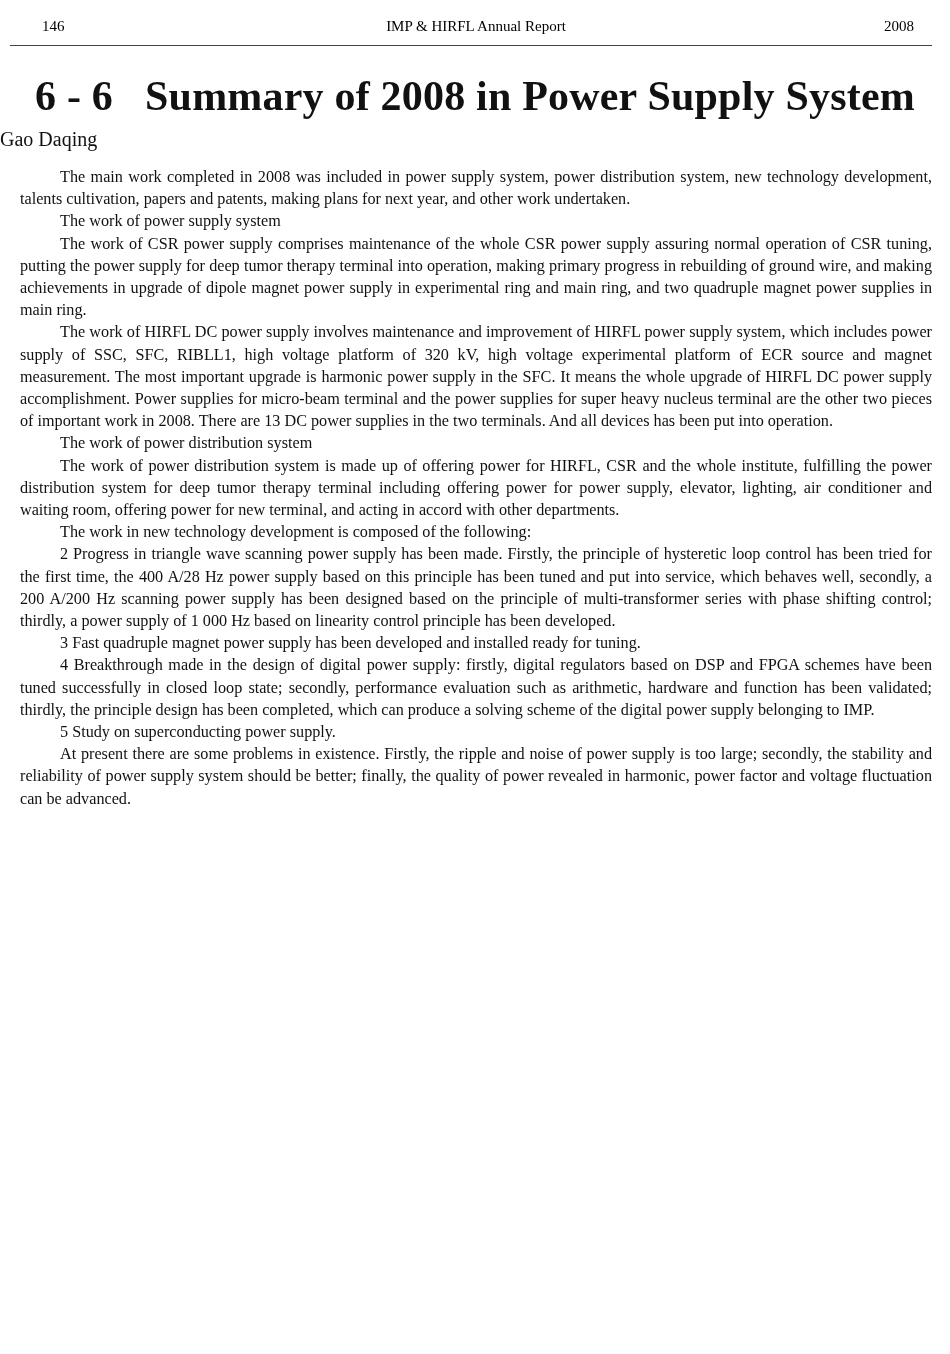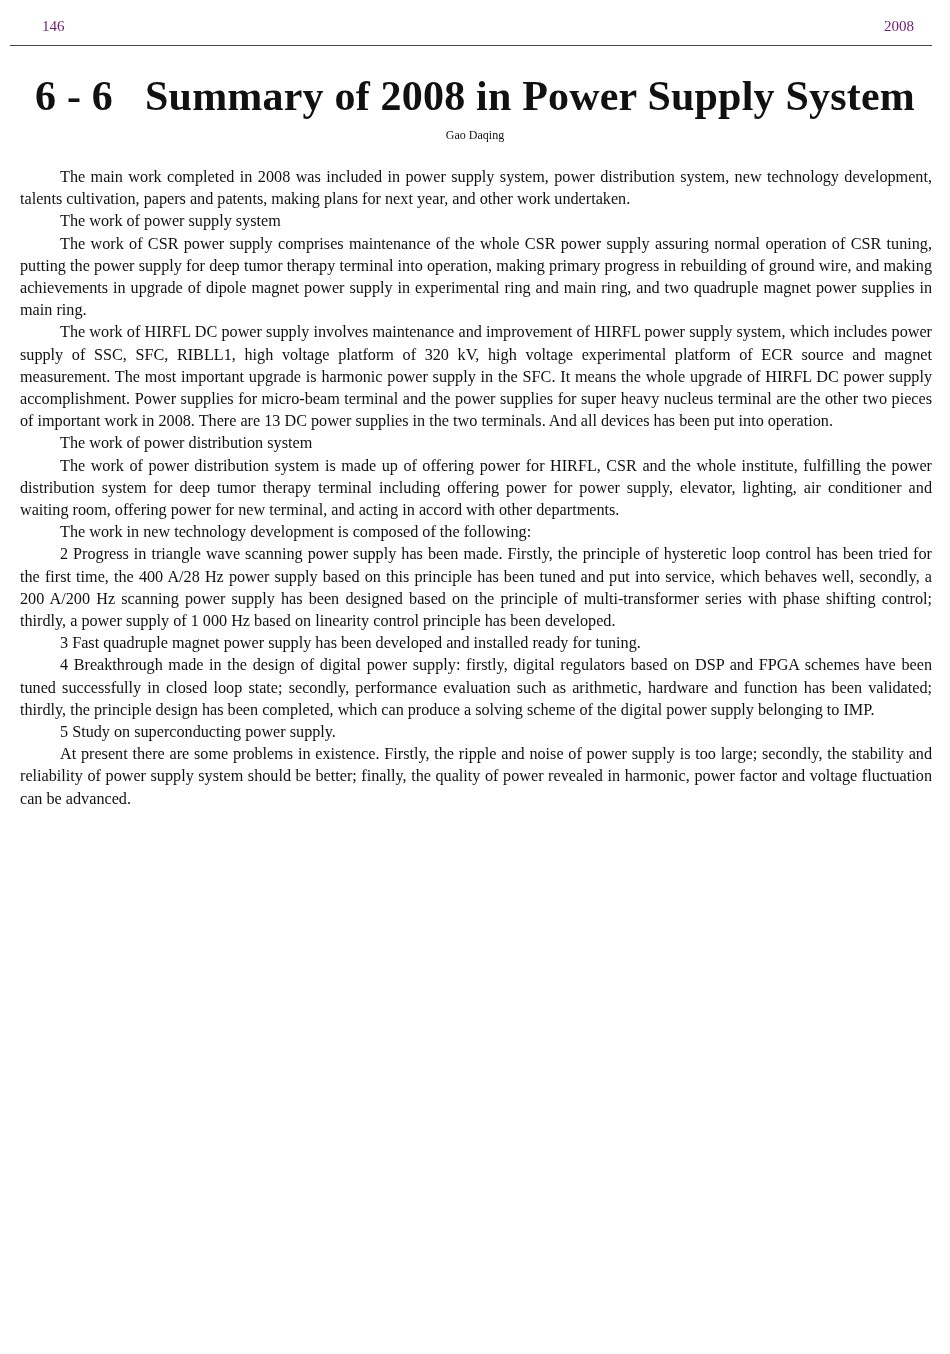--- a/index.html
+++ b/index.html
@@ -1,36 +1,37 @@
 <!DOCTYPE html>
 <html><head>
 <meta charset="utf-8">
 <style>
   html, body { margin: 0; padding: 0; background: #ffffff; }
   body { width: 950px; height: 1354px; position: relative; overflow: hidden;
          font-family: "Liberation Serif", "DejaVu Serif", serif; color: #111; }
   .header { position: absolute; left: 20px; right: 18px; top: 18px; height: 22px;
-            font-size: 15px; color: #701a75; }
+            font-size: 15px; color: #000000; }
   .header .pg { position: absolute; left: 22px; top: 0; }
   .header .center { position: absolute; left: 0; right: 0; text-align: center; top: 0; }
   .header .yr { position: absolute; right: 18px; top: 0; }
   .rule { position: absolute; left: 10px; right: 18px; top: 45px; border-top: 1px solid #444; }
   .title { position: absolute; left: 0; right: 0; top: 72px; text-align: center;
            font-size: 42px; font-weight: bold; letter-spacing: 0.2px; }
   .title .num { margin-right: 32px; }
-  .author { position: absolute; left: 0; right: 0; top: 128px; text-align: center; font-size: 12px; }
+  .author { position: absolute; left: 0; right: 0; top: 128px; text-align: left; font-size: 20px; }
   .body { position: absolute; left: 20px; right: 18px; top: 166px; font-size: 16.2px;
           line-height: 22.2px; text-align: justify; }
   .body p { margin: 0; text-indent: 40px; }
 </style>
 </head>
 <body>
 
 <div class="header">
   <span class="pg">146</span>
+  <span class="center">IMP &amp; HIRFL Annual Report</span>
   <span class="yr">2008</span>
 </div>
 <div class="rule"></div>
 
 <div class="title">
   <span class="num">6 - 6</span><span>Summary of 2008 in Power Supply System</span>
 </div>
 <div class="author">Gao Daqing</div>
 
 <div class="body">

